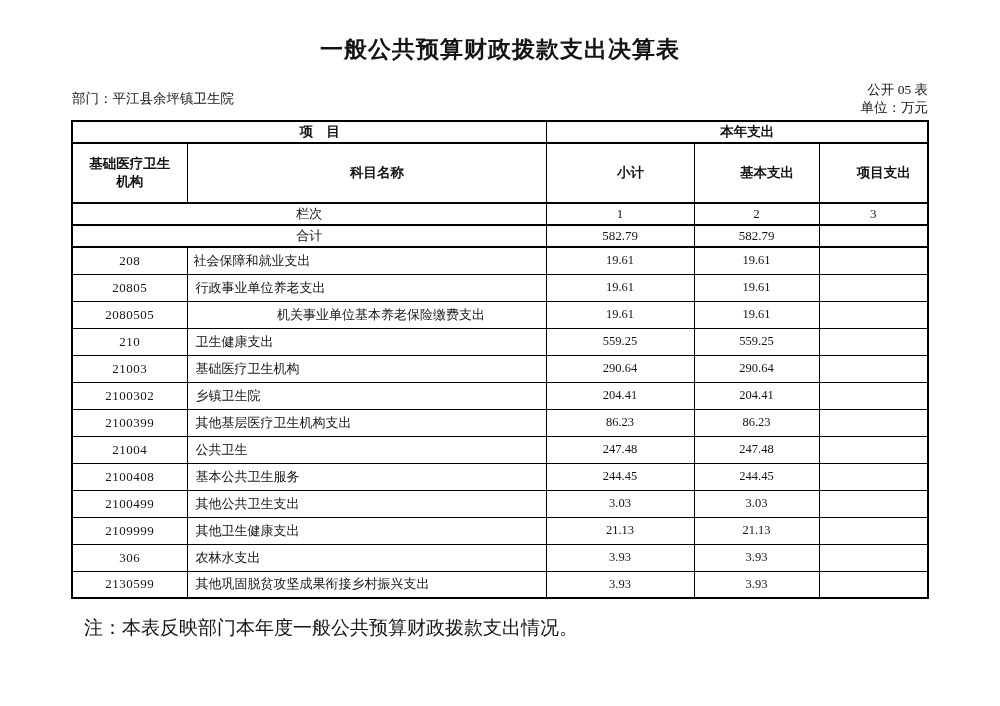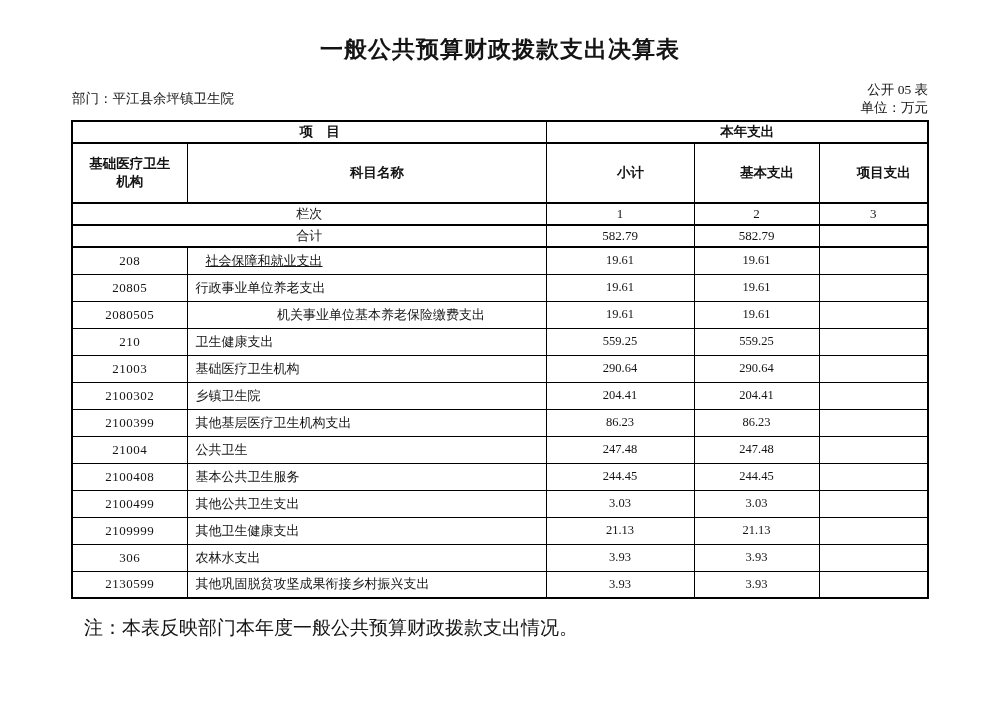--- a/index.html
+++ b/index.html
@@ -62,21 +62,21 @@
   th.code-head { padding: 0 10px; }
   tr.group-head th { border-bottom-width: 2px; }
   tr.index-row td { border-top-width: 2px; border-bottom-width: 2px; }
   tr.total-row td { border-bottom-width: 2px; }
   tr.index-row td, tr.total-row td { font-size: 13px; }
   td.name-cell {
     text-align: left;
     font-size: 13px;
     padding-left: 8px;
   }
-  td.name-cell.indent-1 { padding-left: 18px; text-decoration: underline; }
+  td.name-cell.indent-1 { padding-left: 6px; }
   td.name-cell.indent-2 { padding-left: 29px; text-align: center; }
   td.code-cell { font-size: 13px; letter-spacing: 0.5px; }
   td.num-cell { font-size: 12.5px; }
   .footnote {
     width: 856px;
     margin: 16px auto 0 auto;
     font-size: 19px;
     padding-left: 12px;
   }
 </style>

